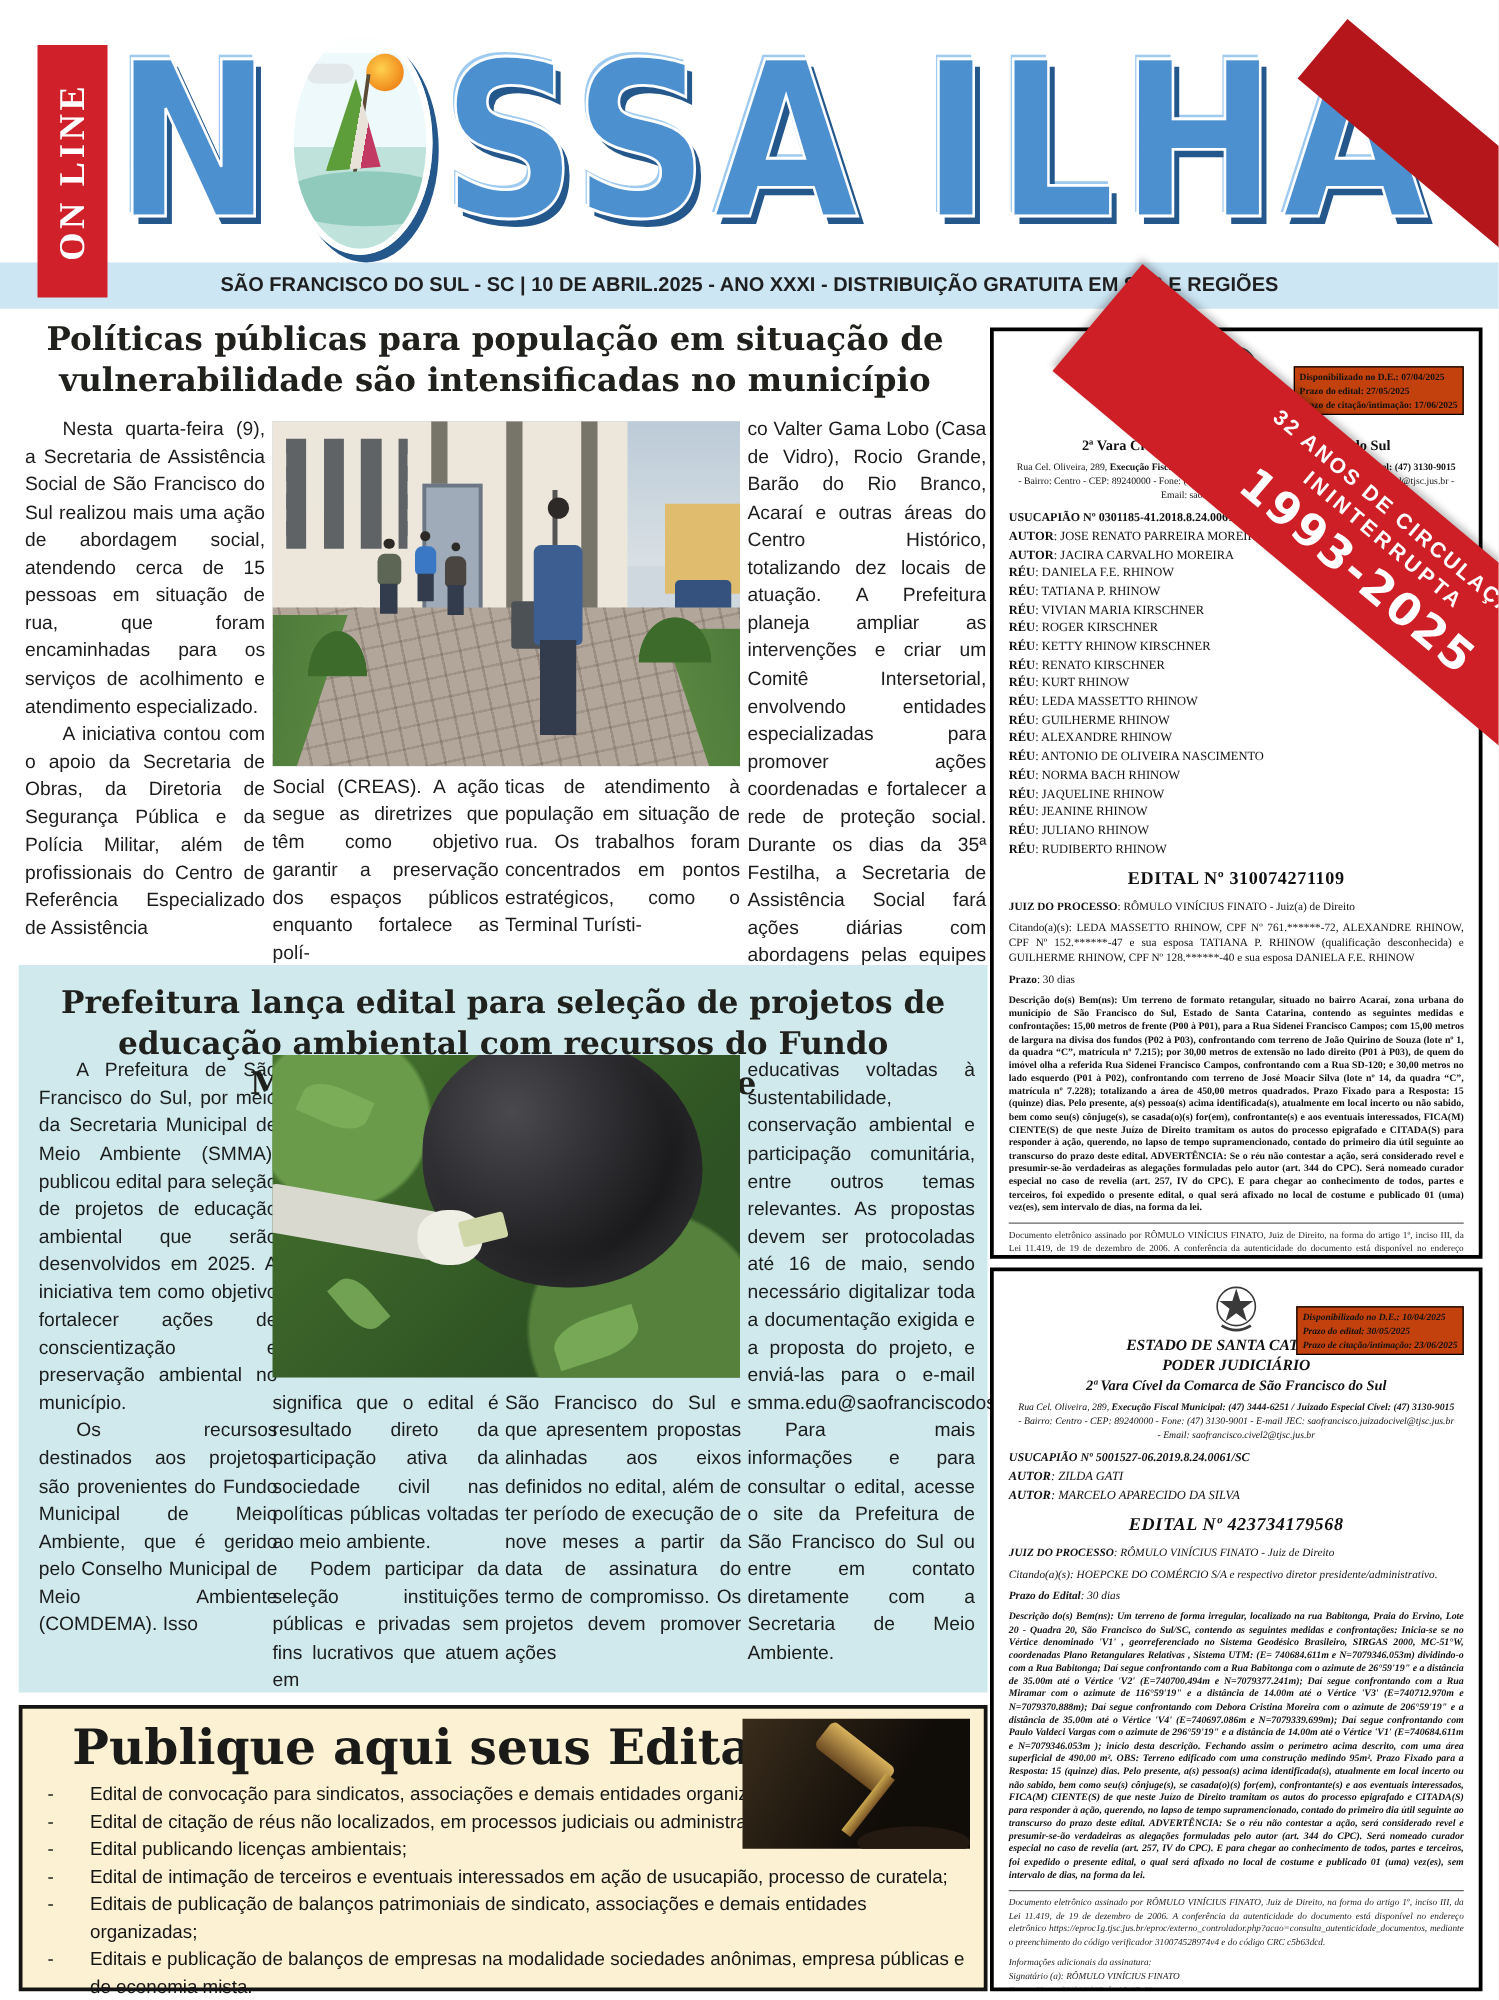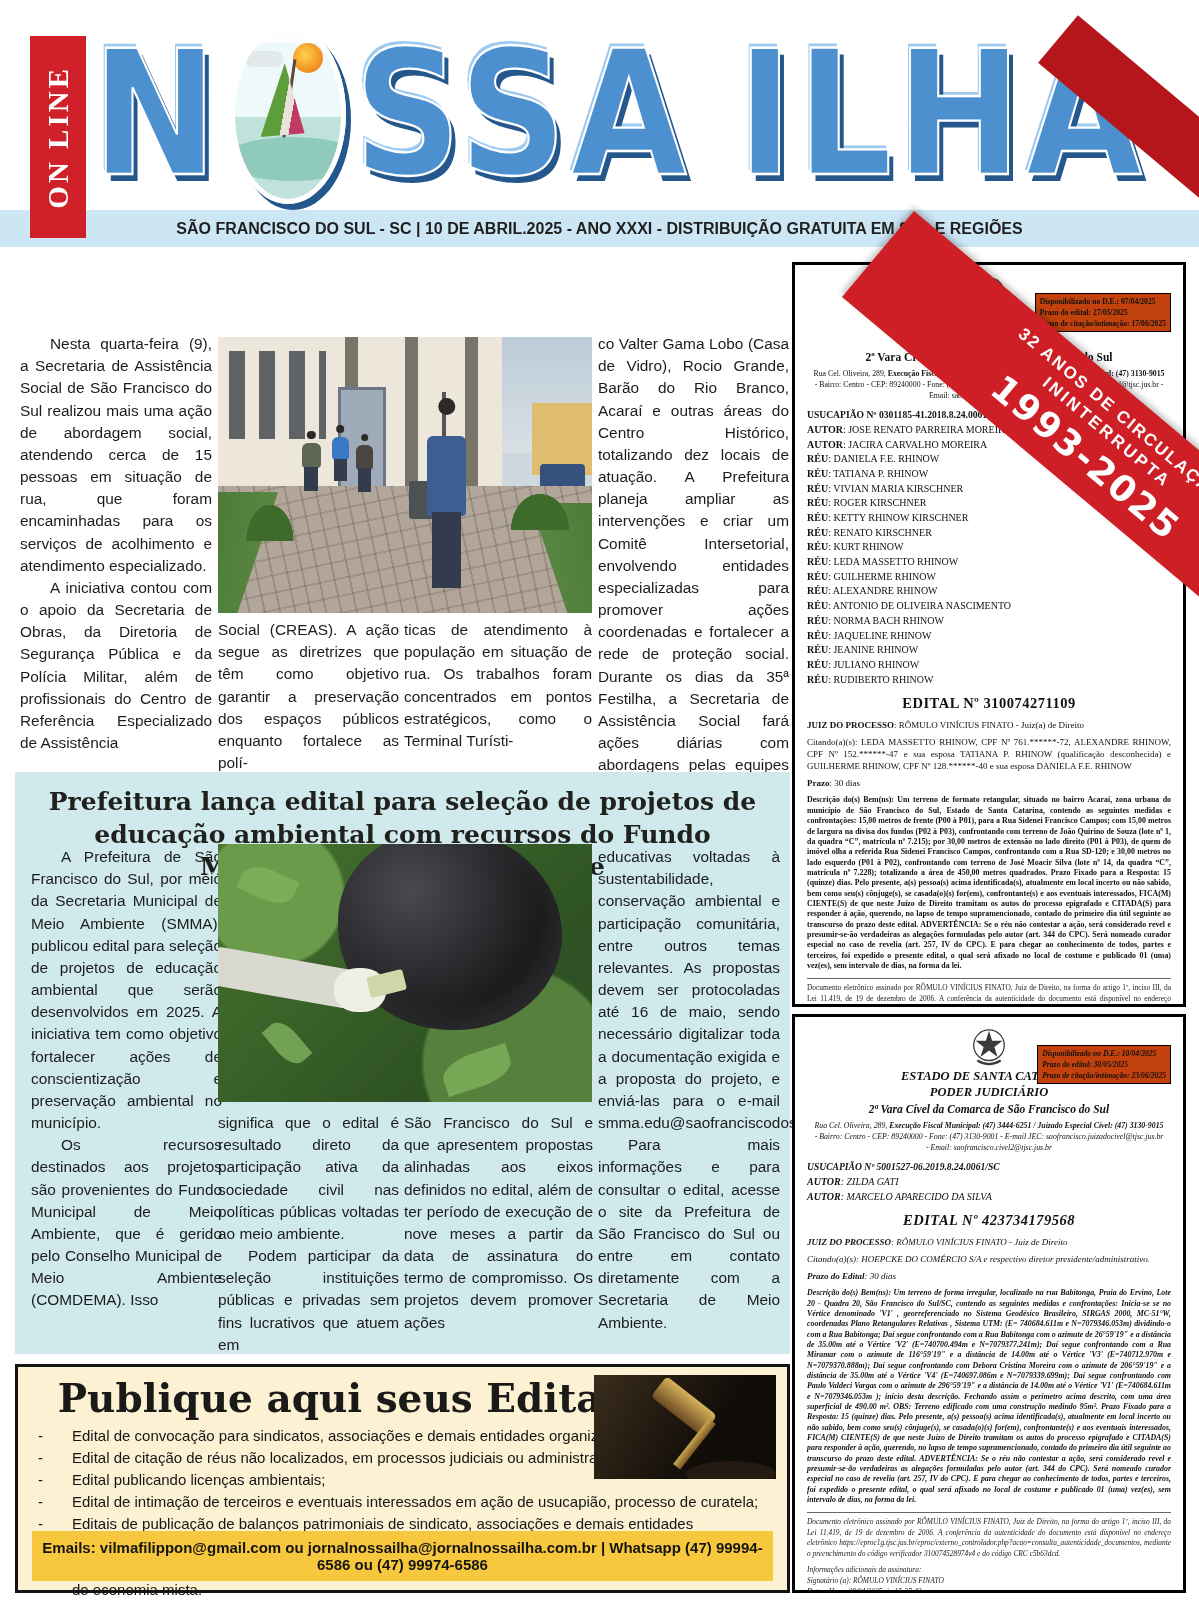--- a/index.html
+++ b/index.html
@@ -139,20 +139,21 @@
   <div class="ribbon-main">
     <div class="ribbon-l1">32 ANOS DE CIRCULAÇÃO</div>
     <div class="ribbon-l2">ININTERRUPTA</div>
     <div class="ribbon-years">1993-2025</div>
   </div>
 
   <div class="dateline">
     <span>SÃO FRANCISCO DO SUL - SC | 10 DE ABRIL.2025 - ANO XXXI - DISTRIBUIÇÃO GRATUITA EM SFS E REGIÕES</span>
   </div>
 
+  <h1 class="headline a1-title">Políticas públicas para população em situação de vulnerabilidade são intensificadas no município</h1>
 
   <div class="col a1-c1">
     <p>Nesta quarta-feira (9), a Secretaria de Assistência Social de São Francisco do Sul realizou mais uma ação de abordagem social, atendendo cerca de 15 pessoas em situação de rua, que foram encaminhadas para os serviços de acolhimento e atendimento especializado.</p>
     <p>A iniciativa contou com o apoio da Secretaria de Obras, da Diretoria de Segurança Pública e da Polícia Militar, além de profissionais do Centro de Referência Especializado de Assistência</p>
   </div>
 
   <div class="photo p1">
     <div class="p1-sky"></div>
     <div class="p1-building"></div>
     <div class="p1-windows"></div>
@@ -340,16 +341,15 @@
       <li>
           <span>Edital de intimação de terceiros e eventuais interessados em ação de usucapião, processo de curatela;</span>
         </li>
       <li>
           <span>Editais de publicação de balanços patrimoniais de sindicato, associações e demais entidades organizadas;</span>
         </li>
       <li>
           <span>Editais e publicação de balanços de empresas na modalidade sociedades anônimas, empresa públicas e de economia mista.</span>
         </li>
     </ul>
-    <div class="ad-email">Emails: vilmafilippon@gmail.com ou jornalnossailha@jornalnossailha.com.br | Whatsapp (47) 99994-6586 ou (47) 99974-6586</div>
   </section>
 
 </div>
 
 </body></html>

